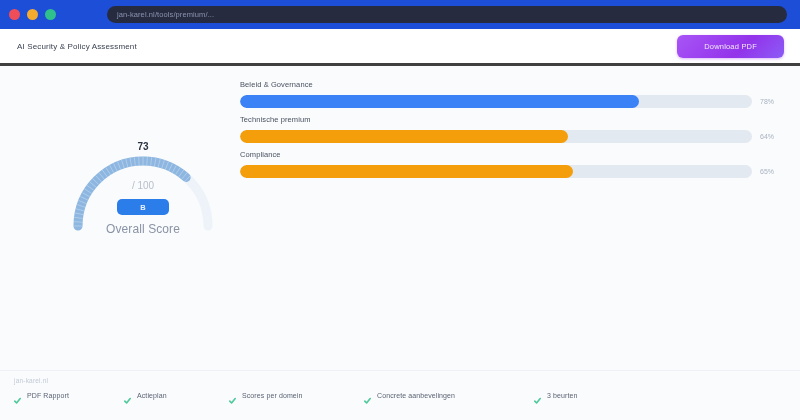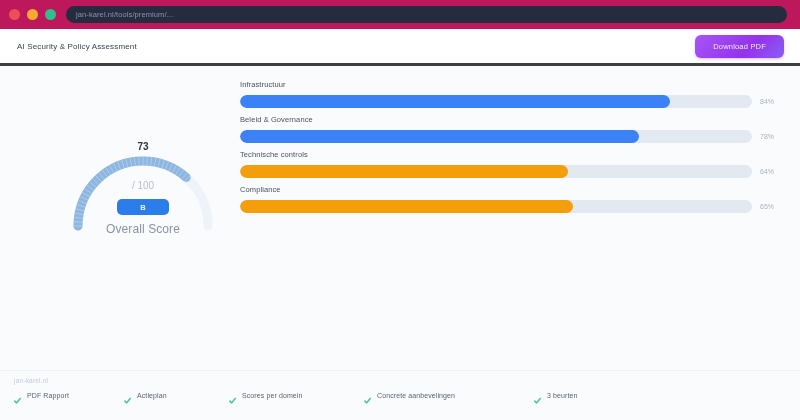--- a/index.html
+++ b/index.html
@@ -6,22 +6,22 @@
   html, body {
     width: 800px; height: 420px;
     font-family: "Liberation Sans", sans-serif;
     background: #ffffff;
     overflow: hidden;
   }
   .app { width: 800px; height: 420px; display: flex; flex-direction: column; background:#ffffff; }
 
   
   .titlebar {
-    height: 29px; background: #be185d; display: flex; align-items: center;
-    padding: 0 9px; flex: 0 0 29px;
+    height: 29px; background: #1d4ed8; display: flex; align-items: center;
+    padding: 0 9px; flex: 0 0 29px; gap: 41px;
   }
   .dots { display: flex; gap: 7px; align-items: center; margin-right: 10px; }
   .dot { width: 11px; height: 11px; border-radius: 50%; }
   .dot.red { background: #ef4e58; }
   .dot.amber { background: #f5ab2e; }
   .dot.green { background: #2fc08b; }
   .urlbar {
     flex: 1; height: 17px; background: #262b40; border-radius: 9px;
     display: flex; align-items: center; padding: 0 10px; margin-right: 4px;
   }
@@ -31,21 +31,21 @@
   .pageheader {
     height: 37px; flex: 0 0 37px; background: #ffffff;
     border-bottom: 3px solid #404040;
     display: flex; align-items: center; justify-content: space-between;
     padding: 0 16px 0 17px;
   }
   .pagetitle { font-size: 8px; color: #3b4252; letter-spacing: .15px; }
   .dlbtn {
     background: linear-gradient(135deg,#a855f7 0%, #9333ea 60%, #8b5cf6 100%);
     color:#f3e8ff; font-size: 7.5px; border: none; border-radius: 6px;
-    padding: 7px 18px; cursor: pointer; letter-spacing: .2px;
+    padding: 7px 27px; cursor: pointer; letter-spacing: .2px;
     box-shadow: 0 1px 3px rgba(147,51,234,.35);
   }
 
   
   .content {
     flex: 1; background: #f9fbfd; display: flex; padding: 14px 10px 0 10px;
     min-height: 0;
   }
 
   
@@ -176,39 +176,30 @@
           <div class="scoreval">73</div>
           <div class="scoremax">/ 100</div>
           <div class="gradebadge">B</div>
           <div class="gaugecaption">Overall Score</div>
         </div>
       </div>
     </div>
 
     <div class="barspanel">
         <div class="barrow">
-          <div class="barlabel">Infrastructuur</div>
-          <div class="barline">
-            <div class="track">
-              <div class="fill" style="width: 84%; background: rgb(59, 130, 246);"></div>
-            </div>
-            <div class="barpct">84%</div>
-          </div>
-        </div>
-        <div class="barrow">
           <div class="barlabel">Beleid &amp; Governance</div>
           <div class="barline">
             <div class="track">
               <div class="fill" style="width: 78%; background: rgb(59, 130, 246);"></div>
             </div>
             <div class="barpct">78%</div>
           </div>
         </div>
         <div class="barrow">
-          <div class="barlabel">Technische controls</div>
+          <div class="barlabel">Technische premium</div>
           <div class="barline">
             <div class="track">
               <div class="fill" style="width: 64%; background: rgb(245, 158, 11);"></div>
             </div>
             <div class="barpct">64%</div>
           </div>
         </div>
         <div class="barrow">
           <div class="barlabel">Compliance</div>
           <div class="barline">

